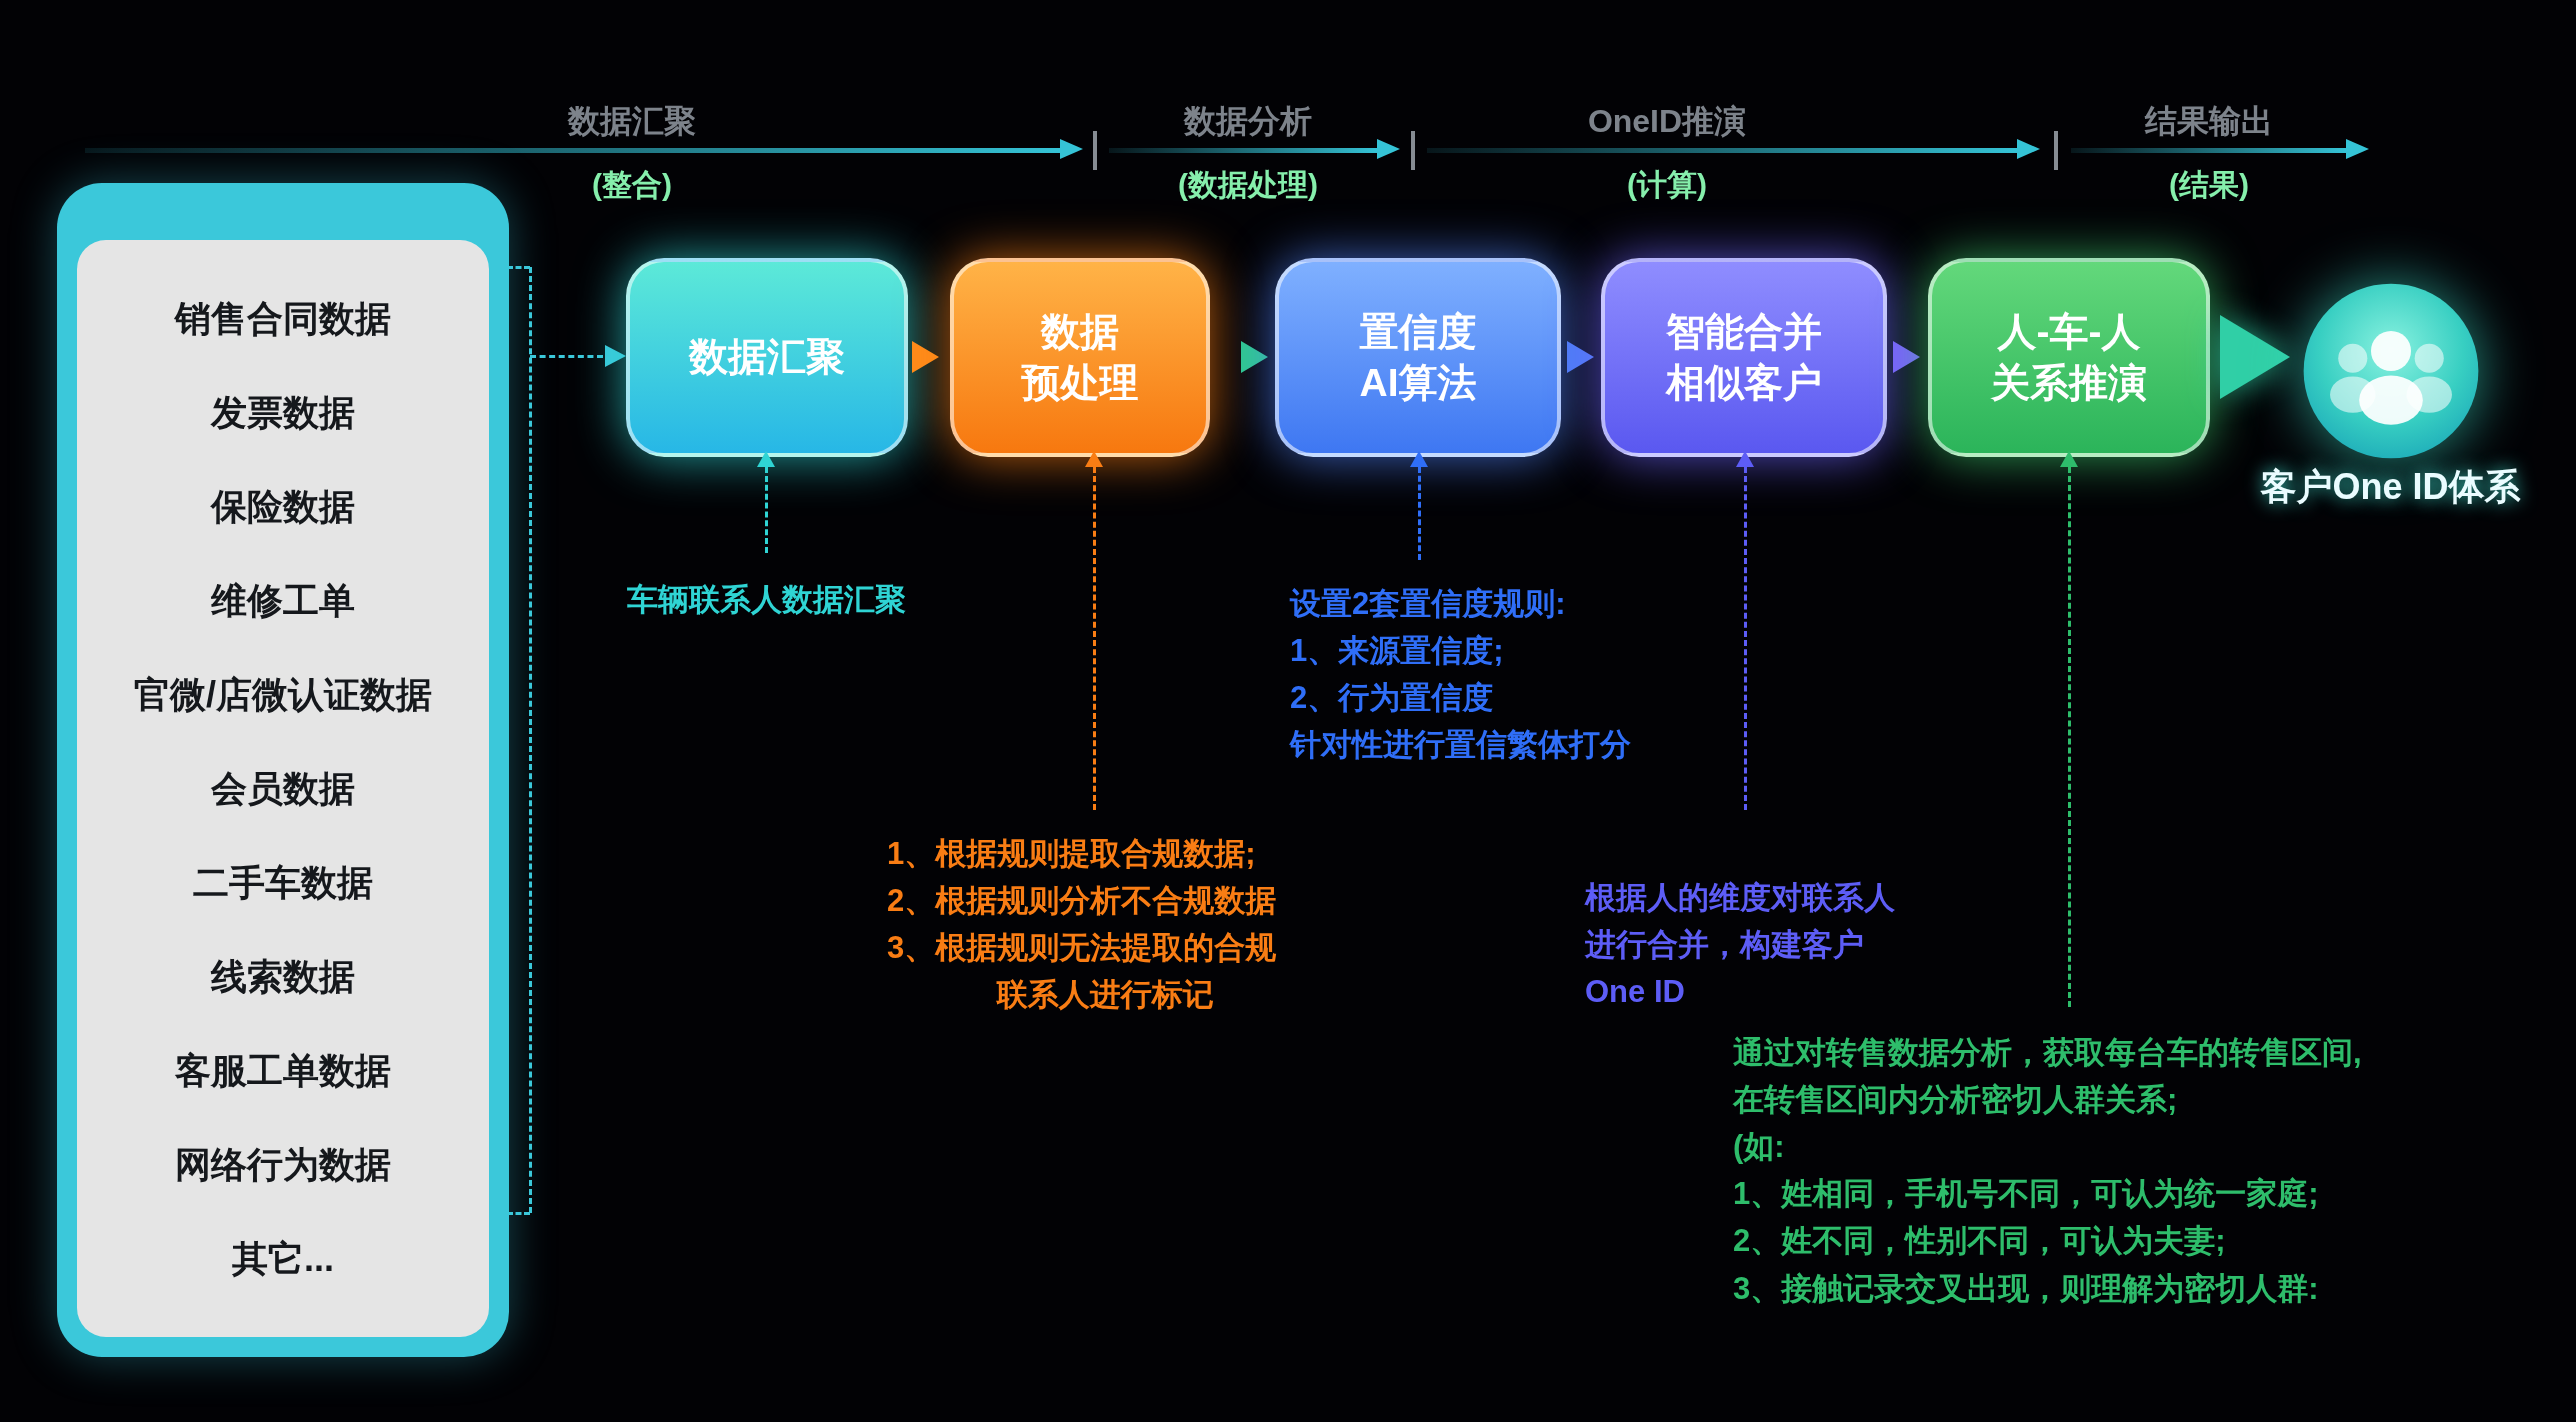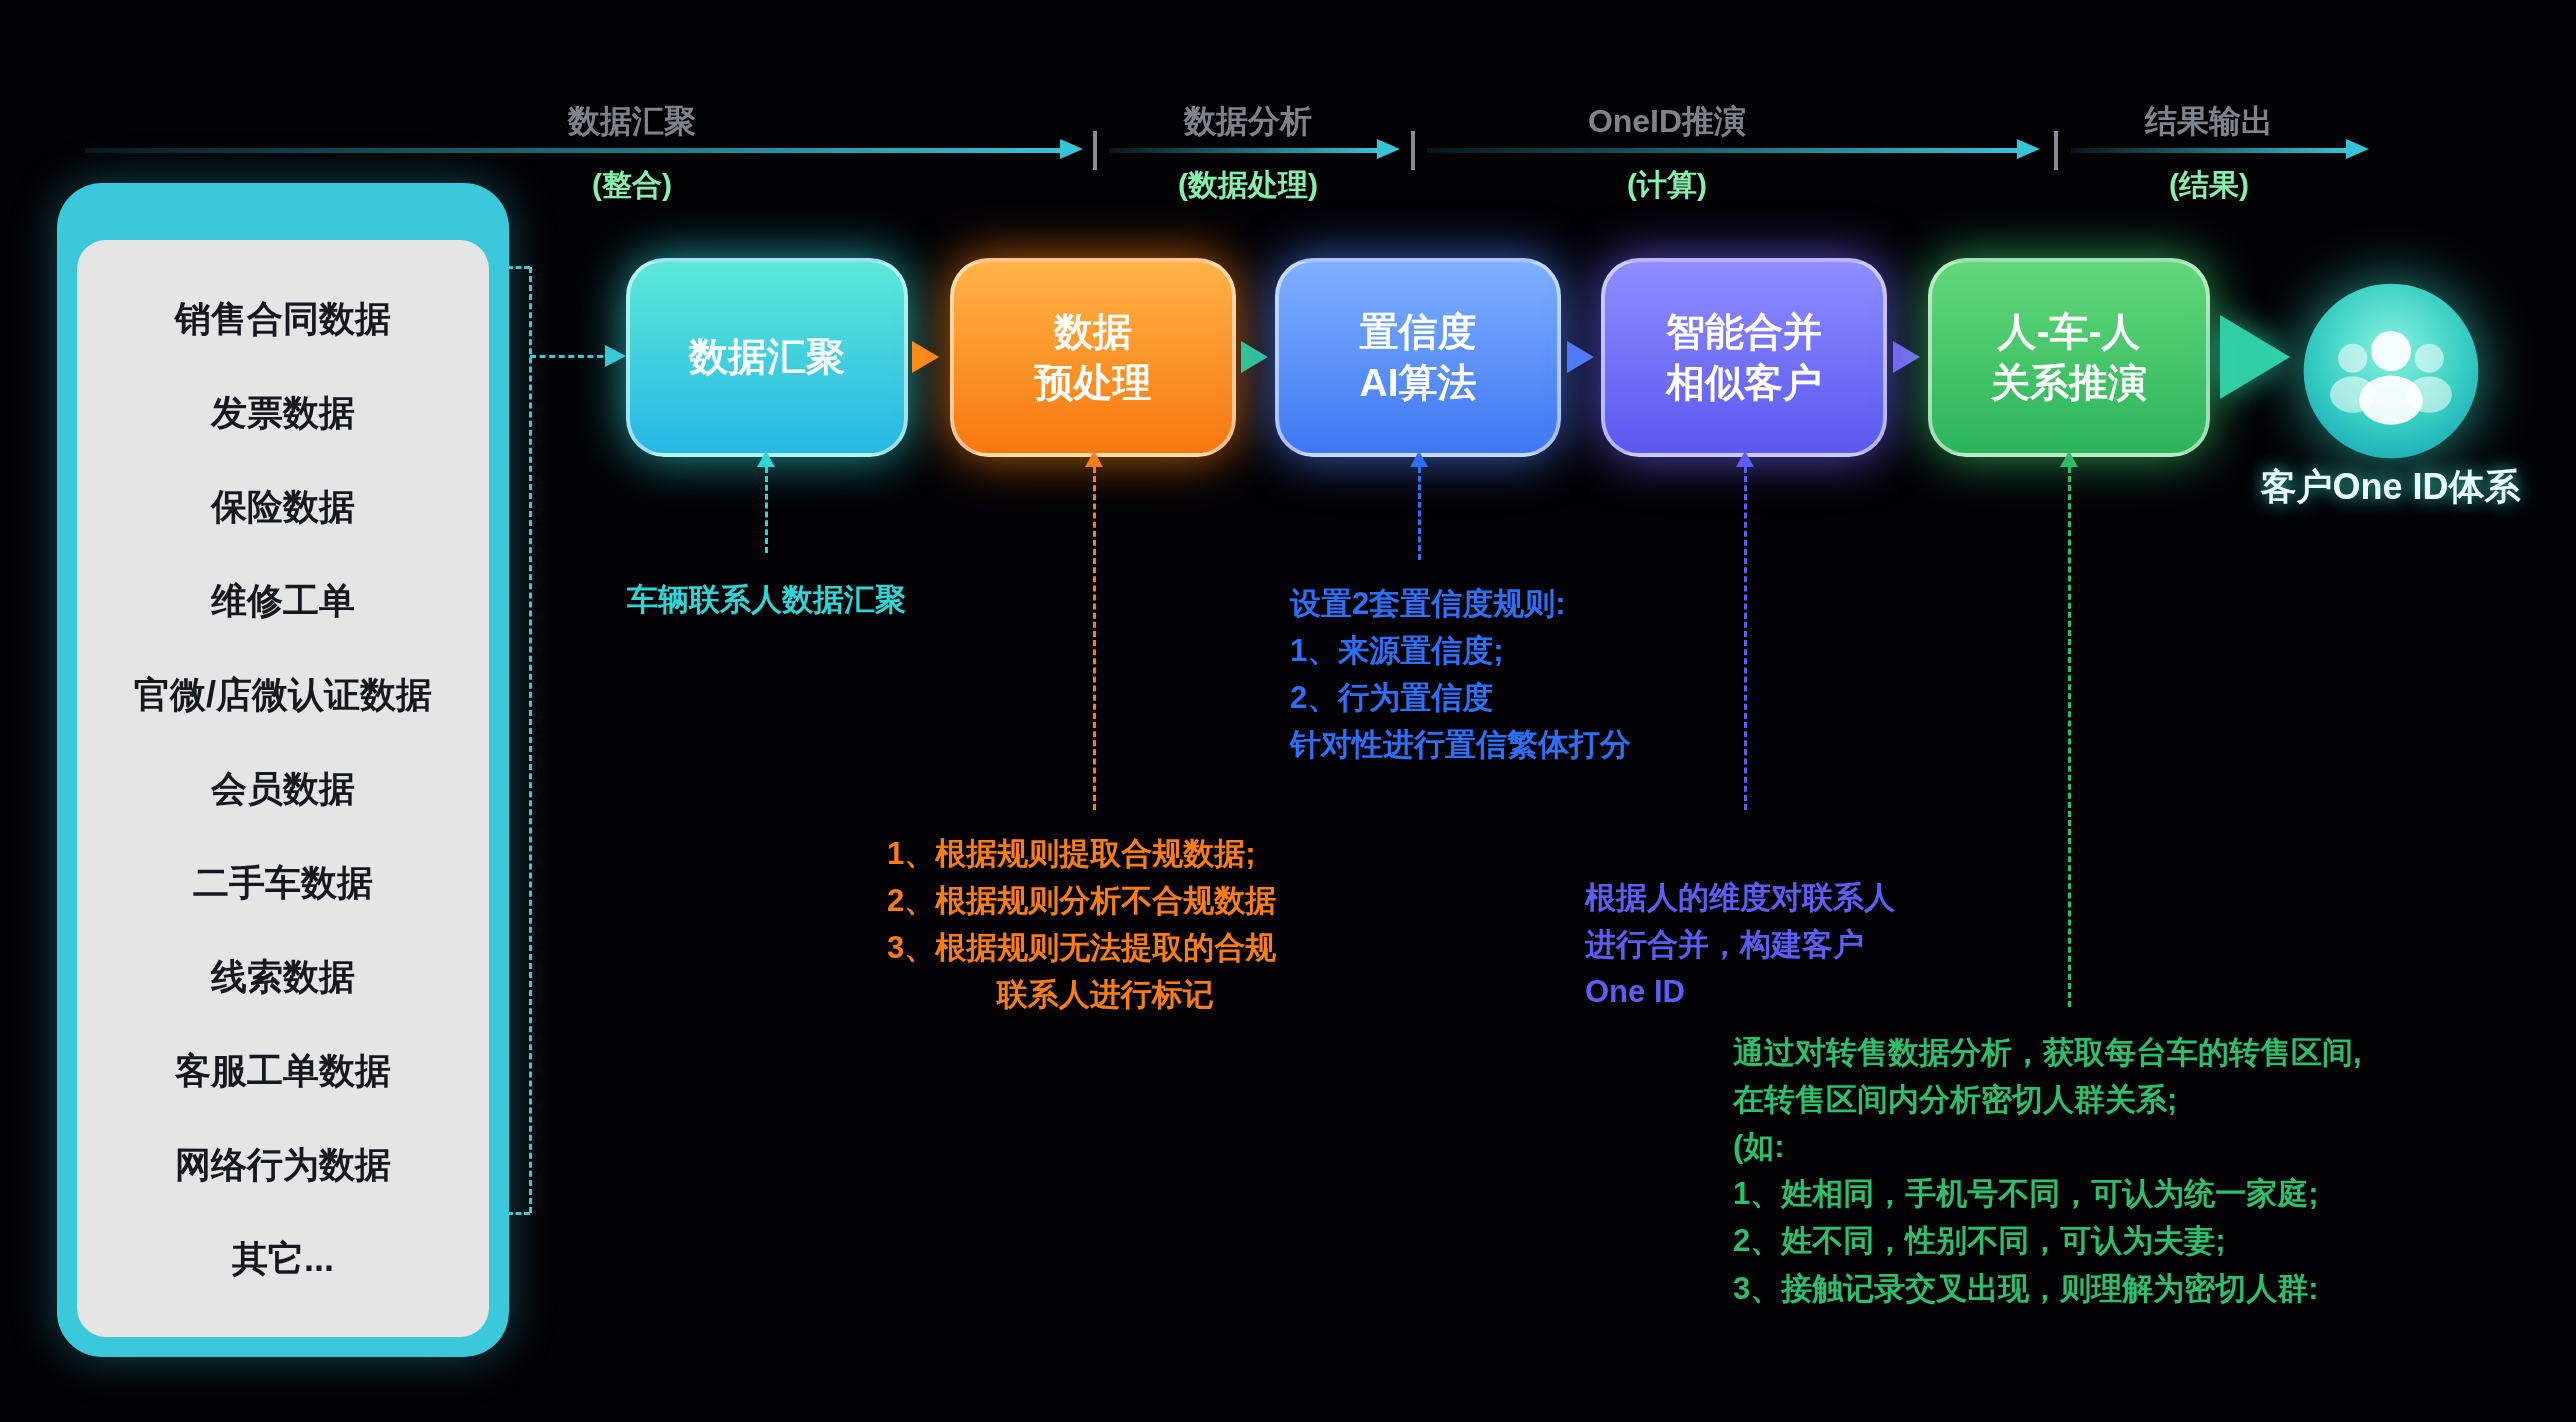--- a/index.html
+++ b/index.html
@@ -47,21 +47,21 @@
                     border-top:11.6px solid transparent; border-bottom:11.6px solid transparent;
                     border-left:21.5px solid #3bc8da; }
 
   
   .step { position:absolute; top:258px; height:199px; border-radius:38px;
           display:flex; flex-direction:column; align-items:center; justify-content:center;
           color:#fff; font-size:39px; font-weight:700; line-height:1.3; text-align:center;
           border:4.5px solid rgba(255,255,255,0.55); box-sizing:border-box; }
   .s1 { left:626px;  width:282px; background:linear-gradient(180deg,#5ce9d8,#27b7e6);
         box-shadow:0 0 49px rgba(47,214,213,0.75); }
-  .s2 { left:950px; width:286px; background:linear-gradient(180deg,#ffb347,#f7780f);
+  .s2 { left:950px; width:260px; background:linear-gradient(180deg,#ffb347,#f7780f);
         box-shadow:0 0 49px rgba(249,125,20,0.75); }
   .s3 { left:1275px; width:286px; background:linear-gradient(180deg,#7fb0ff,#3e77f2);
         box-shadow:0 0 49px rgba(80,130,250,0.75); }
   .s4 { left:1601px; width:286px; background:linear-gradient(180deg,#8f8dff,#5a58f0);
         box-shadow:0 0 49px rgba(110,100,255,0.75); }
   .s5 { left:1928px; width:282px; background:linear-gradient(180deg,#63d87b,#2bb45a);
         box-shadow:0 0 49px rgba(60,200,110,0.75); }
 
   .flow-arrow { position:absolute; top:341px; width:0; height:0;
                 border-top:16px solid transparent; border-bottom:16px solid transparent; }

